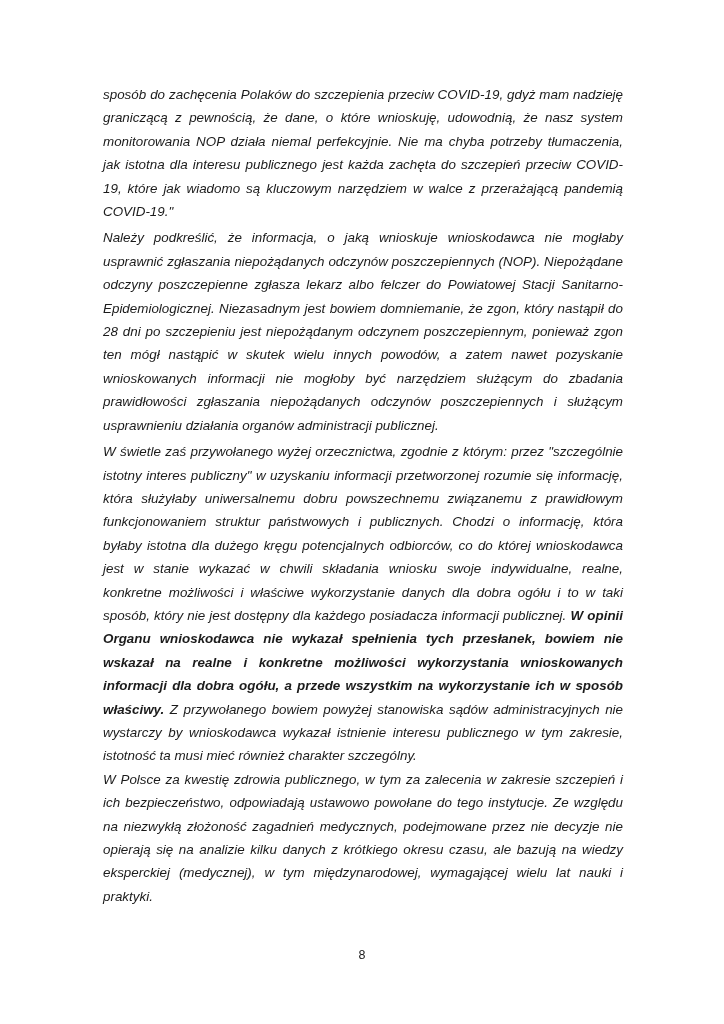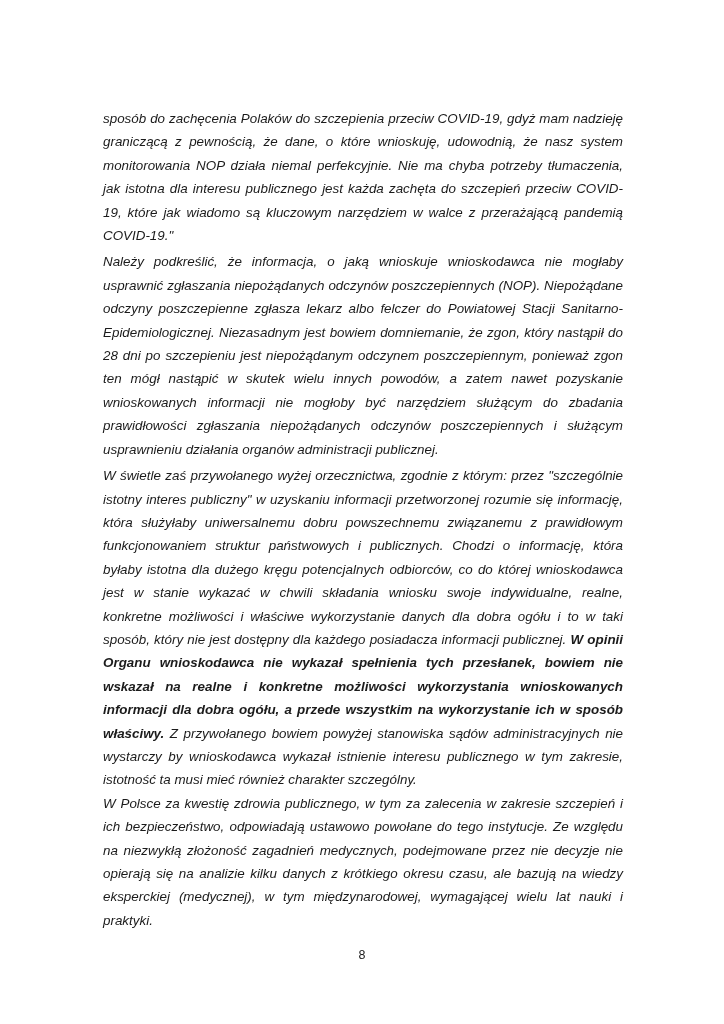--- a/index.html
+++ b/index.html
@@ -23,21 +23,20 @@
     width: 520px;
     text-align: justify;
     font-size: 13.4px;
     line-height: 23.4px;
   }
   .para {
     margin: 0 0 3px 0;
     font-style: italic;
   }
   .para.italic {
-    margin-top: 24px;
   }
   .para.no-gap {
     margin-bottom: 0;
   }
   .seg-bold {
     font-weight: bold;
   }
   .page-number {
     position: absolute;
     top: 947px;

